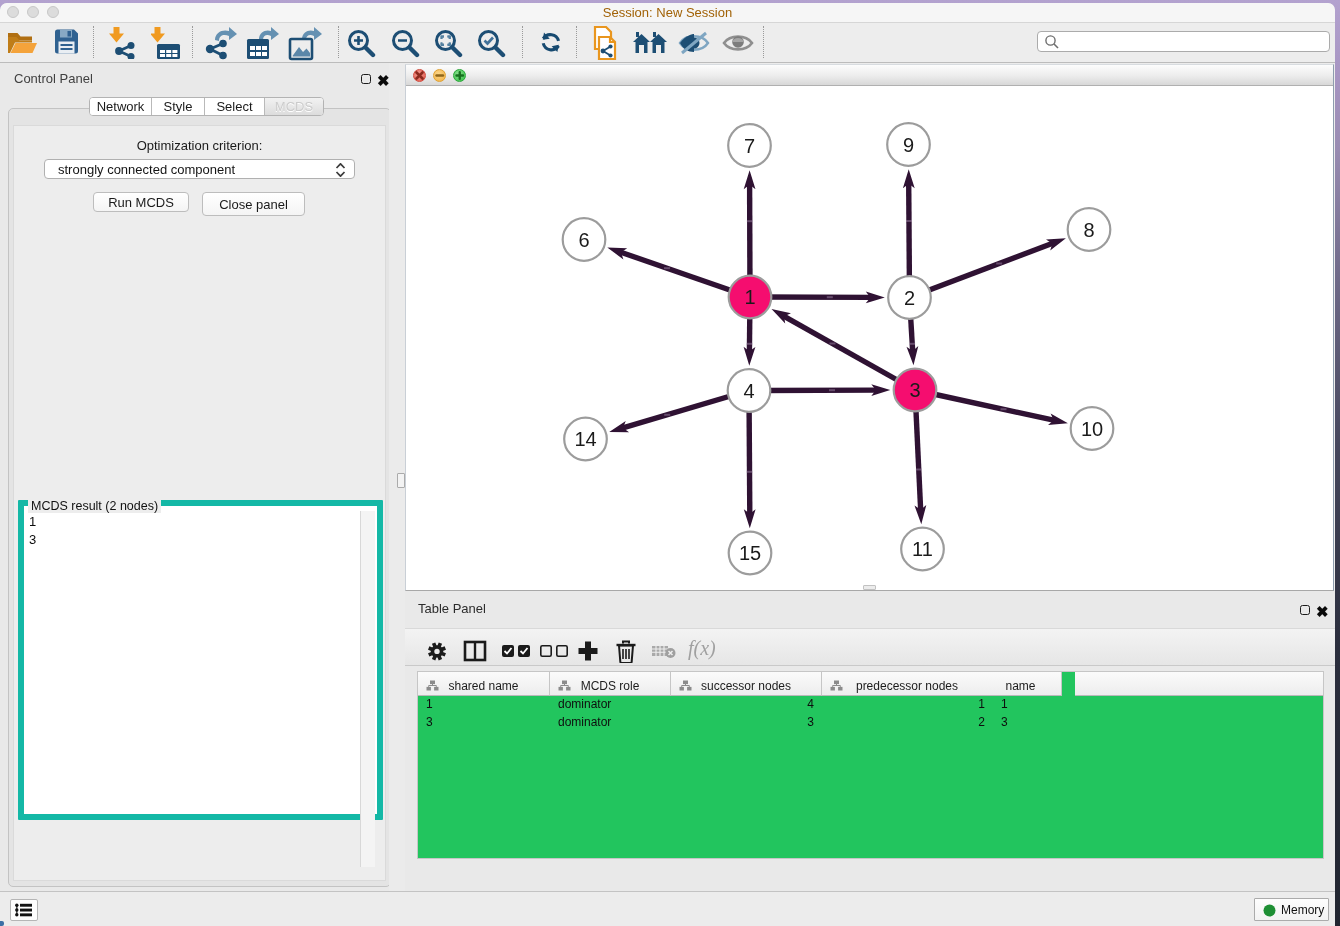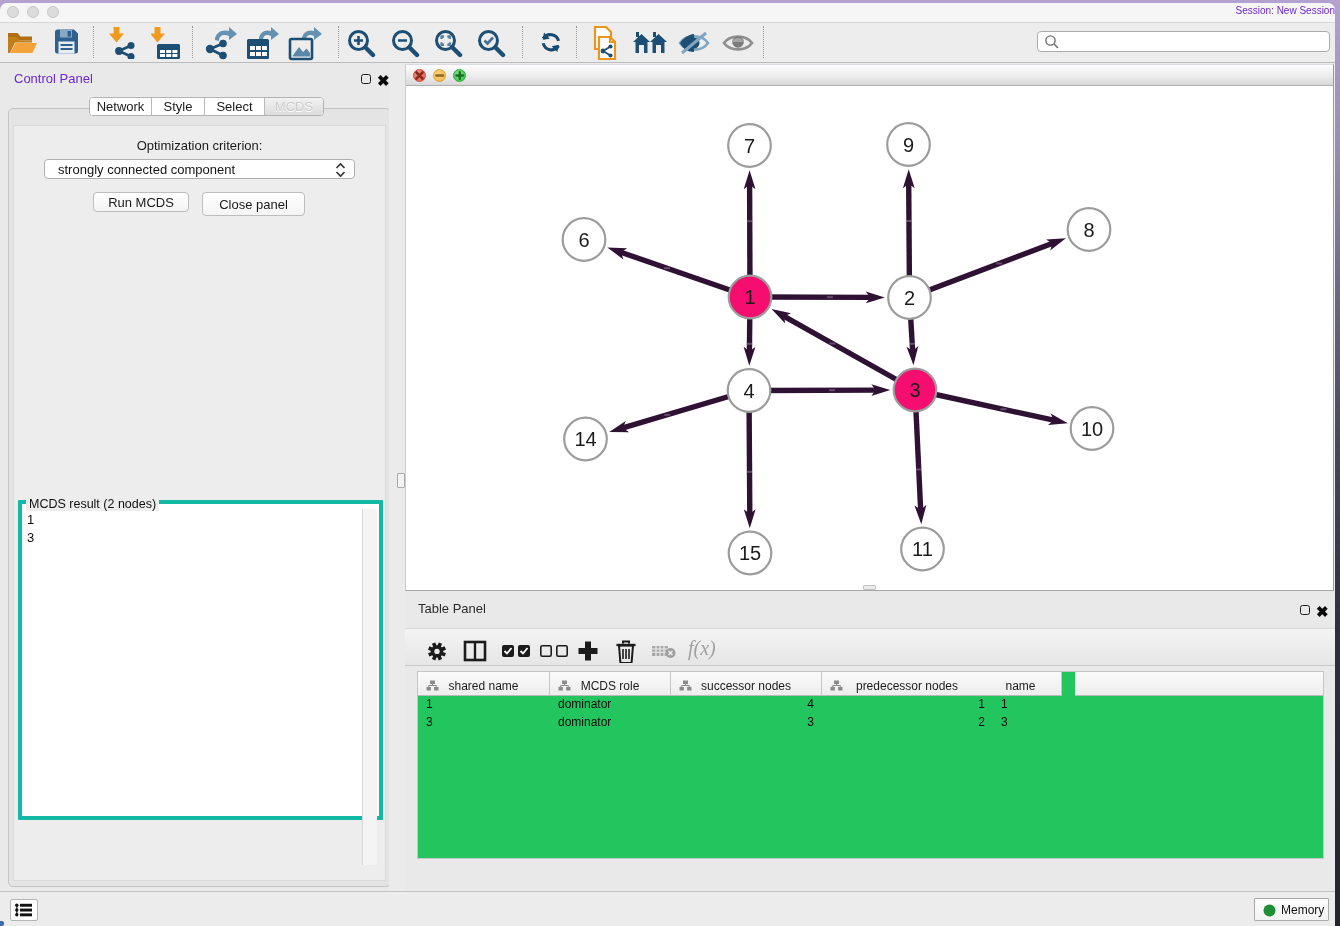--- a/index.html
+++ b/index.html
@@ -4,39 +4,39 @@
 <style>
 * { margin:0; padding:0; box-sizing:border-box; }
 html,body { width:1340px; height:926px; overflow:hidden; }
 body { font-family:"Liberation Sans",sans-serif; background:linear-gradient(180deg,#b3a2cf 0%,#a795c2 8%,#998cb2 16%,#6f6a89 30%,#46475d 48%,#2b2e3d 70%,#212530 100%); position:relative; }
 .abs { position:absolute; }
 #window { position:absolute; left:0; top:3px; width:1335px; height:923px; background:#ececec; border-radius:7px 7px 0 0; overflow:hidden; }
 
 #titlebar { position:absolute; left:0; top:0; width:100%; height:20px; background:#f6f6f6; border-bottom:1px solid #d6d6d6; border-radius:7px 7px 0 0; }
 .tl { position:absolute; top:3px; width:12px; height:12px; border-radius:50%; background:#dcdcdc; border:1px solid #c7c7c7; }
 .tl.a{left:7px}.tl.b{left:27px}.tl.c{left:47px}
-#wintitle { position:absolute; top:2px; left:0; width:100%; text-align:right; font-size:10px; color:#6d28d9; }
+#wintitle { position:absolute; top:2px; left:0; width:100%; text-align:center; font-size:13px; color:#a16207; }
 
 #toolbar { position:absolute; left:0; top:20px; width:100%; height:40px; background:#ededed; border-bottom:1px solid #bcbcbc; }
 .tsep { position:absolute; top:3px; height:32px; width:0; border-left:1px dotted #9a9a9a; }
 .ticon { position:absolute; top:0; }
 #searchbox { position:absolute; left:1037px; top:8px; width:293px; height:21px; background:#fff; border:1px solid #ababab; border-radius:4px; }
 
 #cpanel { position:absolute; left:0; top:60px; width:389px; height:828px; background:#e9e9e9; }
-#cpanel .hdr { position:absolute; left:14px; top:8px; font-size:13px; color:#6d28d9; }
+#cpanel .hdr { position:absolute; left:14px; top:8px; font-size:13px; color:#404040; }
 .winbtn-sq { position:absolute; width:10px; height:10px; border:1.6px solid #1b1b1b; border-radius:2.5px; background:transparent; }
 .winbtn-x { position:absolute; font-size:15px; font-weight:bold; color:#0a0a0a; line-height:11px; }
 .tabset { position:absolute; display:flex; height:19px; background:#fff; border:1px solid #b3b3b3; border-radius:4px; overflow:hidden; }
 .tabset .tab { height:100%; display:flex; align-items:center; justify-content:center; font-size:13px; color:#1a1a1a; border-right:1px solid #b9b9b9; background:#fff; }
 .tabset .tab:last-child { border-right:none; }
 .tabset .tab.sel { background:linear-gradient(180deg,#f2f2f2 0%,#dcdcdc 100%); color:#cbcbcb; text-shadow:0 1px 0 #ffffff; }
 #tabpane { position:absolute; left:8px; top:45px; width:383px; height:779px; border:1px solid #c3c3c3; border-radius:5px; background:#e4e4e4; }
 #mcdspanel { position:absolute; left:13px; top:62px; width:373px; height:756px; background:#ededed; border:1px solid #dadada; }
 .btn { position:absolute; background:linear-gradient(180deg,#ffffff 0%,#f4f4f4 100%); border:1px solid #bdbdbd; border-radius:4px; font-size:13px; color:#1a1a1a; display:flex; align-items:center; justify-content:center; }
-#fieldset { position:absolute; left:18px; top:436.5px; width:365px; height:320px; border:4px solid #14b8a6; border-radius:1px; background:#fff; }
+#fieldset { position:absolute; left:18px; top:436.5px; width:365px; height:320px; border:6px solid #14b8a6; border-radius:1px; background:#fff; }
 #fieldset .legend { position:absolute; left:4px; top:-7px; background:#ededed; padding:0 3px; font-size:12.5px; color:#111; }
 #scrolltrack { position:absolute; right:2px; top:5px; width:15px; height:356px; background:#f4f4f4; border-left:1px solid #d8d8d8; }
 
 #vdivider { position:absolute; left:389px; top:60px; width:16px; height:828px; background:#ebebeb; }
 #vgrab { position:absolute; left:8px; top:410px; width:8px; height:15px; background:#f3f3f3; border:1px solid #ababab; border-radius:1px; }
 
 #netframe { position:absolute; left:405px; top:61px; width:929px; height:527px; border:1px solid #c9cfd6; border-top-color:#d8dce0; border-right-color:#8e9dae; border-bottom-color:#a8a8a8; background:#fff; }
 #nettitle { position:absolute; left:0; top:0; width:100%; height:21px; background:linear-gradient(180deg,#fdfdfd 0%,#ececec 55%,#d8d8d8 100%); border-bottom:1px solid #b0b0b0; }
 #nettitle .t { position:absolute; width:100%; text-align:center; top:3px; font-size:13px; font-weight:bold; color:#161616; }
 .mac { position:absolute; top:4px; width:13px; height:13px; border-radius:50%; }

